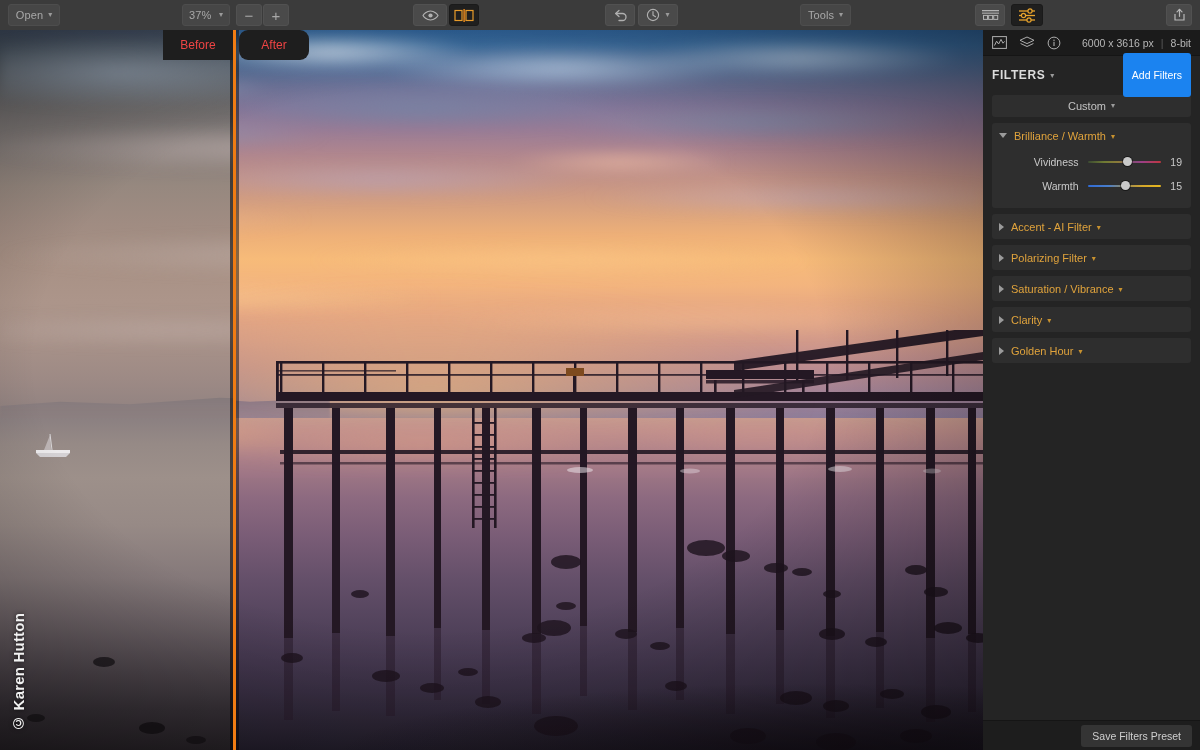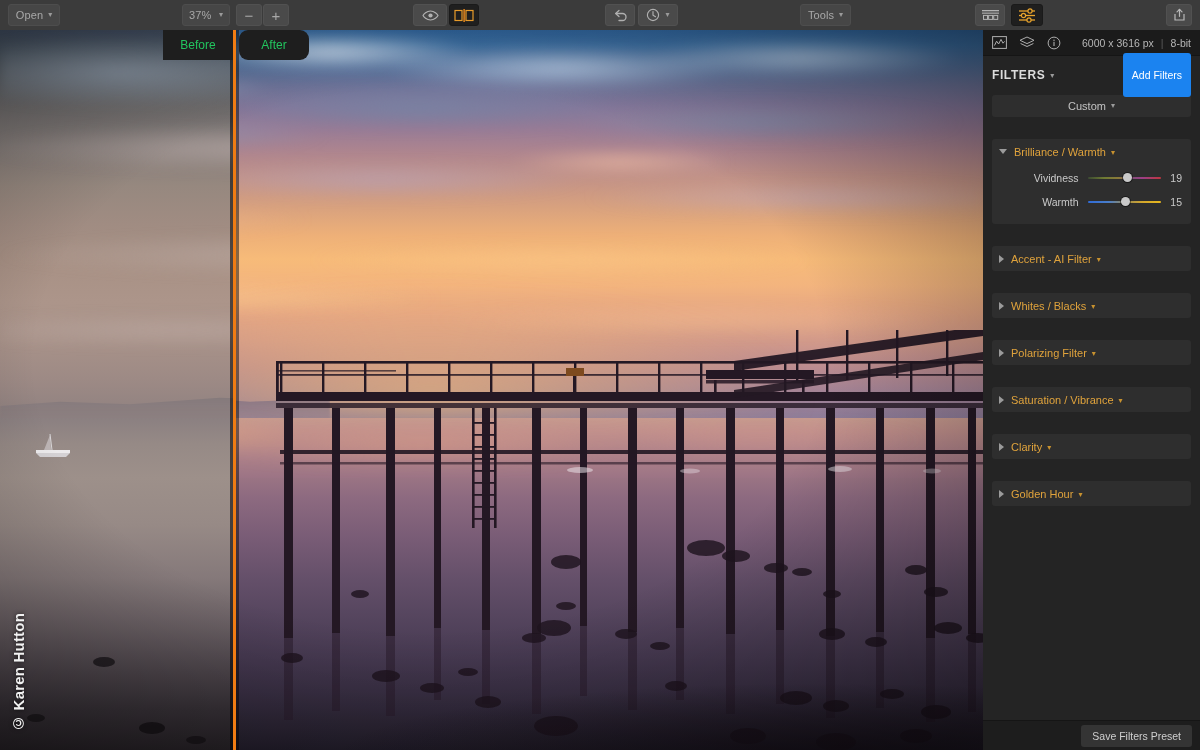--- a/index.html
+++ b/index.html
@@ -173,21 +173,21 @@
   }
 
   
   .divider { position:absolute; left:233px; top:0; width:3px; height:720px; background:#f07c13; z-index: 40; }
   .div-shadow-l { position:absolute; left:230px; top:0; width:3px; height:720px; background:rgba(0,0,0,.55); z-index:39;}
   .div-shadow-r { position:absolute; left:236px; top:0; width:3px; height:720px; background:rgba(0,0,0,.45); z-index:39;}
 
   
   .ba-tabs { position:absolute; left:163px; top:0; height:30px; z-index:50; display:flex; }
   .ba-tab {
-    height:30px; background:#1e1e1e; color:#22c55e; font-size:12px;
+    height:30px; background:#1e1e1e; color:#ef4444; font-size:12px;
     display:flex; align-items:center; justify-content:center; cursor:default;
   }
   .ba-tab.before { width:70px; }
   .ba-tab.after  { width:70px; margin-left:6px;border-radius:9px; }
 
   
   .watermark {
     position:absolute; left:10px; bottom:18px; z-index:45;
     color:#f2f2f2; font-size:15px; font-weight:bold; letter-spacing:.2px;
     writing-mode: vertical-rl; transform: rotate(180deg);
@@ -212,21 +212,21 @@
     margin-left:auto; background:#1b83f0; color:#fff; font-size:10.5px;
     border-radius:3px; padding:16px 9px; cursor:default; font-weight:500;
   }
 
   .preset-row {
     margin: 6px 9px 0; height:22px; background:#2e2e2e; border-radius:3px;
     display:flex; align-items:center; justify-content:center;
     color:#c3c3c3; font-size:11px; cursor:default;
   }
 
-  .filter-card { margin: 22px 9px 0; background:#2e2e2e; border-radius:3px; overflow:hidden; }
+  .filter-card { margin: 6px 9px 0; background:#2e2e2e; border-radius:3px; overflow:hidden; }
   .filter-card.expanded { background:#2e2e2e; padding-bottom:12px; }
   .fc-head { height:25px; display:flex; align-items:center; padding:0 7px; cursor:default; }
   .tri { width:0;height:0; margin-right:7px; }
   .tri.closed { border-left:5px solid #9b9b9b; border-top:4px solid transparent; border-bottom:4px solid transparent; }
   .tri.open { border-top:5px solid #9b9b9b; border-left:4px solid transparent; border-right:4px solid transparent; }
   .fc-name { color:#e0a33c; font-size:11px; }
   .fc-name .chev { color:#c8922f; }
 
   .slider-row { display:flex; align-items:center; height:20px; padding: 0 9px 0 0; margin-top:4px; }
   .sl-label { width:105px; text-align:right; color:#c9c9c9; font-size:10.5px; padding-right:9px; }
@@ -613,26 +613,20 @@
         </div>
         <div class="filter-card">
           <div class="fc-head">
             <span class="tri closed"></span>
             <span class="fc-name"><span>Accent - AI Filter</span><span class="chev">▾</span></span>
           </div>
         </div>
         <div class="filter-card">
           <div class="fc-head">
             <span class="tri closed"></span>
-            <span class="fc-name"><span>Whites / Blacks</span><span class="chev">▾</span></span>
-          </div>
-        </div>
-        <div class="filter-card">
-          <div class="fc-head">
-            <span class="tri closed"></span>
             <span class="fc-name"><span>Polarizing Filter</span><span class="chev">▾</span></span>
           </div>
         </div>
         <div class="filter-card">
           <div class="fc-head">
             <span class="tri closed"></span>
             <span class="fc-name"><span>Saturation / Vibrance</span><span class="chev">▾</span></span>
           </div>
         </div>
         <div class="filter-card">

